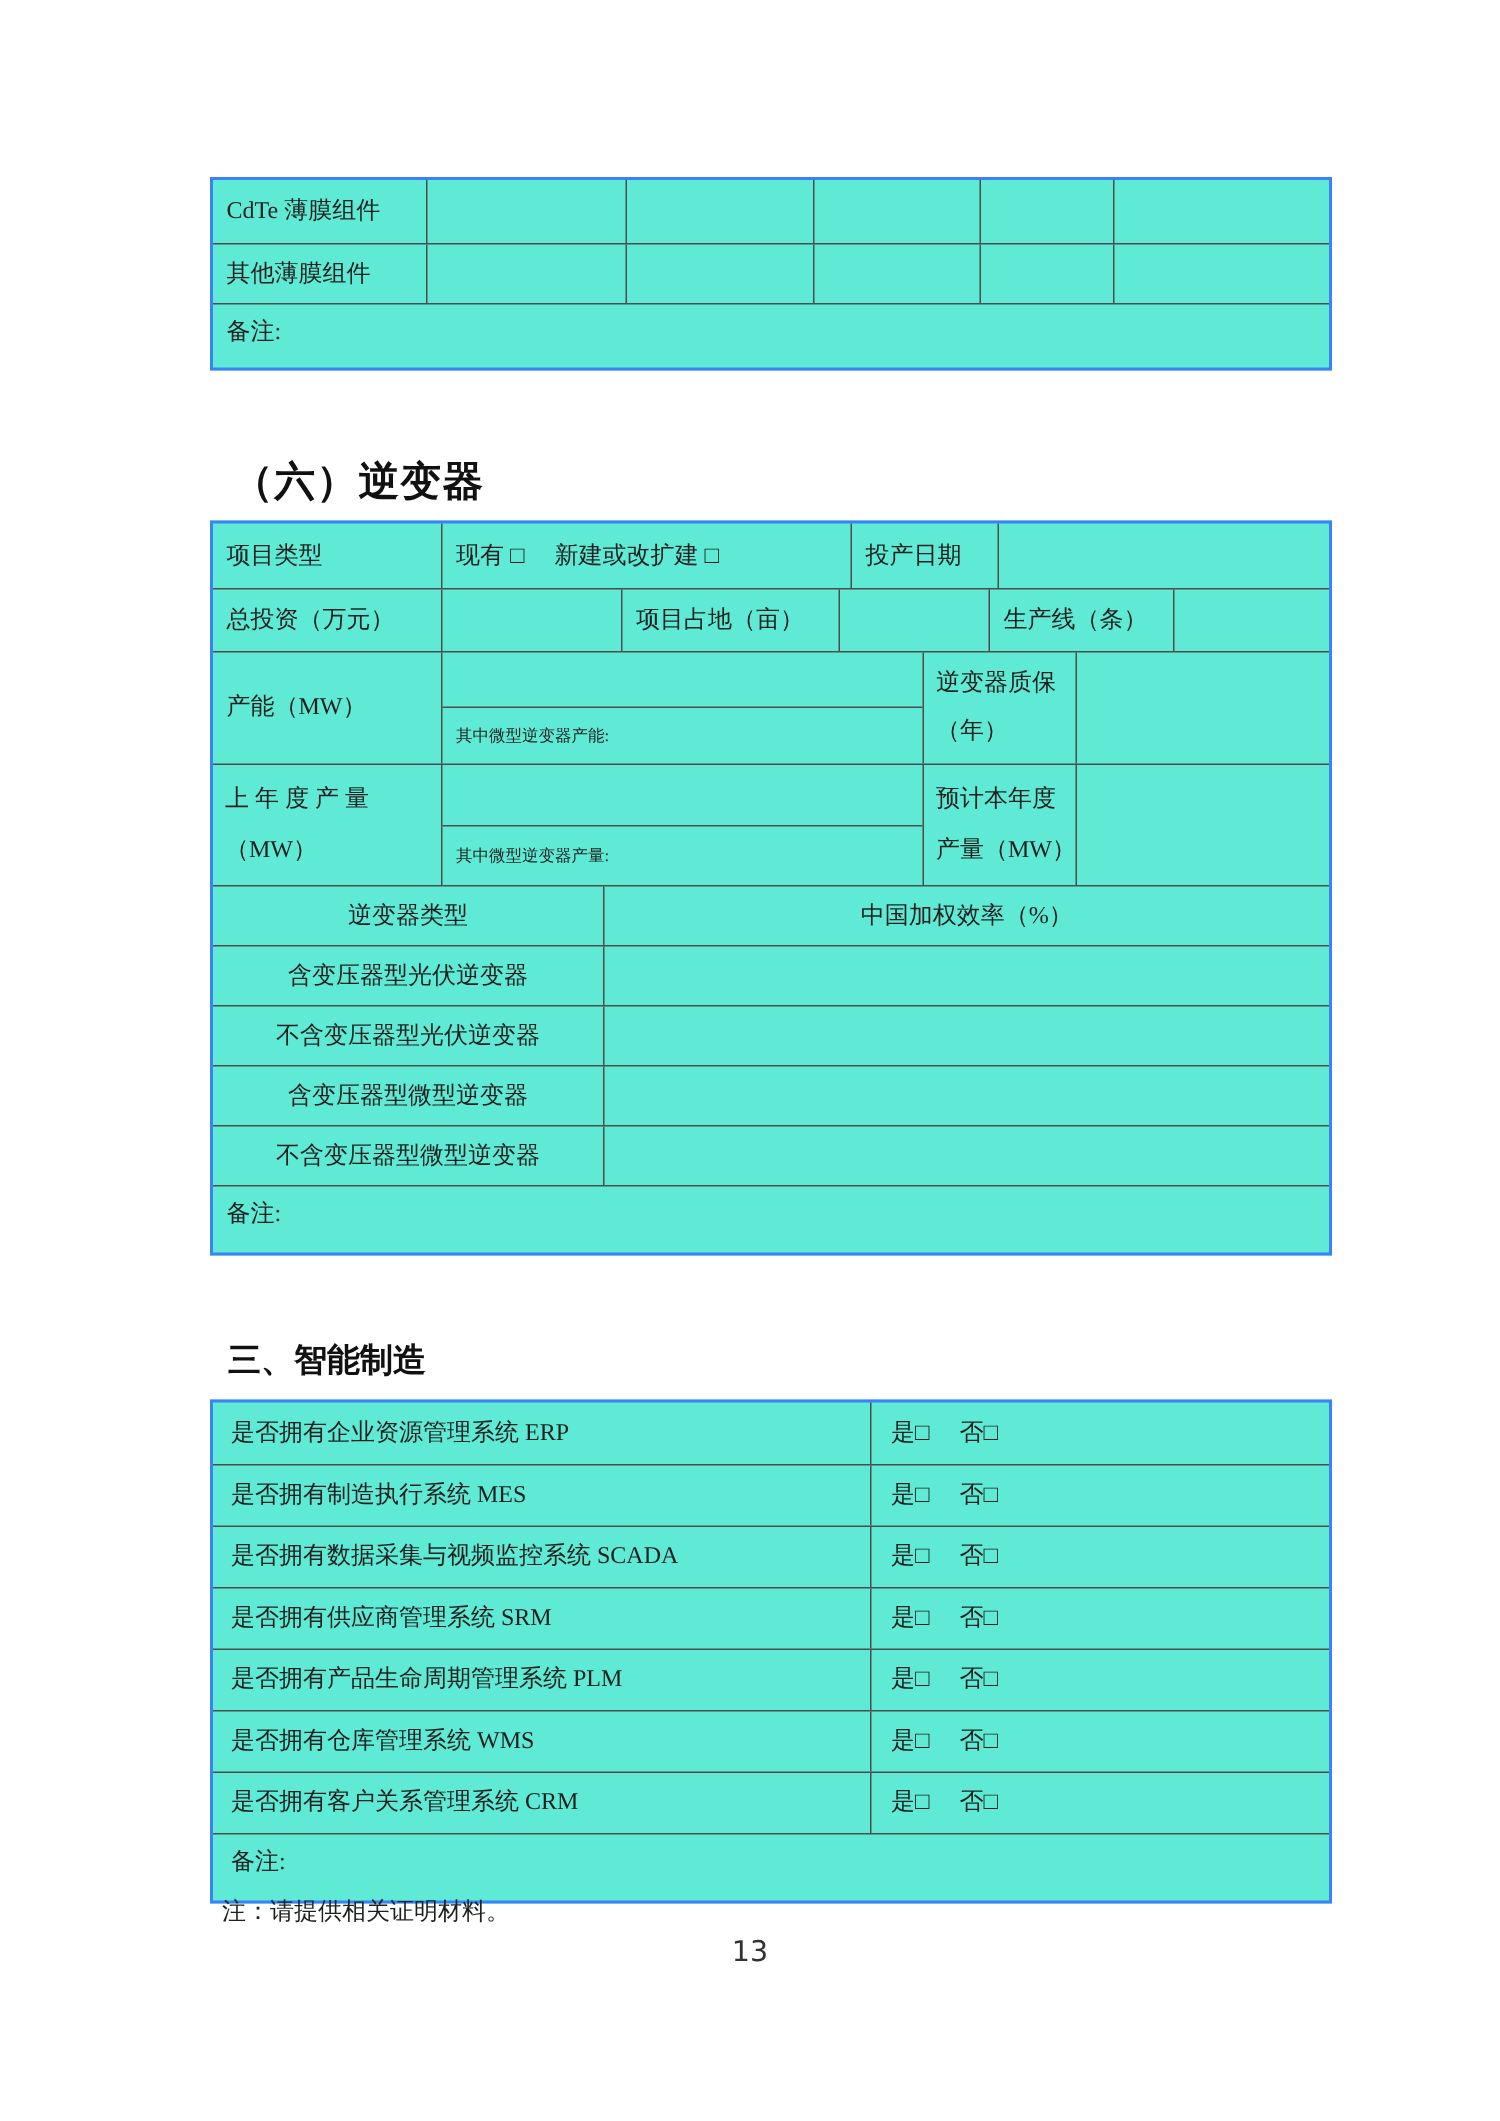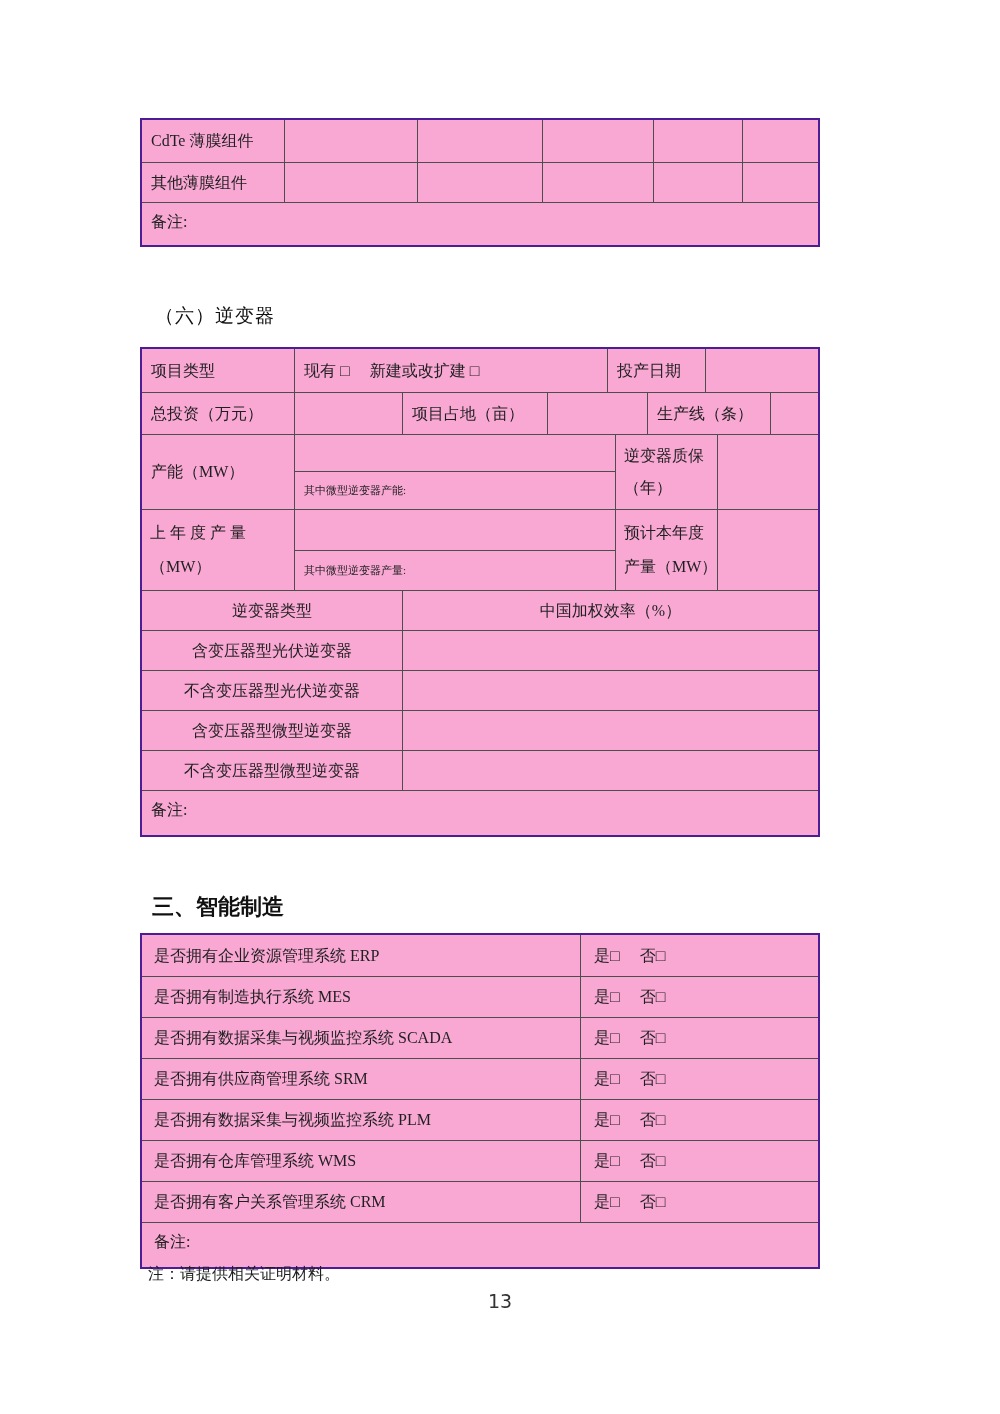--- a/index.html
+++ b/index.html
@@ -6,21 +6,21 @@
   html,body { width:1000px; height:1414px; }
   body {
     background:#ffffff;
     font-family:"Liberation Serif","DejaVu Serif",serif;
     color:#1f1f1f;
     position:relative;
   }
   .page { position:absolute; left:0; top:0; width:1000px; height:1414px; background:#fff; }
 
   
-  .tbl { position:absolute; left:140px; width:680px; border:2px solid #4c1d95; background:#f9a8d4; }
+  .tbl { position:absolute; left:140px; width:748px; border:2px solid #3b82f6; background:#5eead4; }
   .trow { display:flex; border-top:1px solid #4d4d4d; }
   .trow.first { border-top:none; }
   .cell {
     border-left:1px solid #4d4d4d;
     display:flex; align-items:center;
     padding-left:9px;
     font-size:16px;
     line-height:1.25;
     overflow:hidden;
     white-space:nowrap;
@@ -35,21 +35,21 @@
   .twolines span { display:block; }
 
   
   .subcol { display:flex; flex-direction:column; border-left:1px solid #4d4d4d; }
   .subcell { display:flex; align-items:center; padding-left:9px; font-size:11px; white-space:nowrap; }
   .subcell.divider { border-top:1px solid #4d4d4d; }
 
   .h-serif {
     position:absolute; left:155px;
     font-family:"Liberation Serif","DejaVu Serif",serif;
-    font-weight:normal; font-size:19px; color:#111;
+    font-weight:bold; font-size:27px; color:#111;
     letter-spacing:1px;
   }
   .h-sans {
     position:absolute; left:152px;
     font-family:"Liberation Sans","DejaVu Sans",sans-serif;
     font-weight:bold; font-size:22px; color:#111;
   }
   .footnote {
     position:absolute; left:148px; top:1264px;
     font-size:16px; color:#1f1f1f;
@@ -88,28 +88,28 @@
     </div>
   </div>
 
   <div class="h-serif" style="top:303px;">（六）逆变器</div>
 
   <div class="tbl" style="top:347px;text-align:center;">
 
     <div class="trow first" style="height:43px;">
       <div class="cell nofirst" style="width:152px;">项目类型</div>
       <div class="cell" style="width:273px;">现有 □　 新建或改扩建 □</div>
-      <div class="cell" style="width:98px;margin-left:40px;">投产日期</div>
+      <div class="cell" style="width:98px;">投产日期</div>
       <div class="cell grow"></div>
     </div>
 
     <div class="trow" style="height:42px;">
       <div class="cell nofirst" style="width:152px;">总投资（万元）</div>
       <div class="cell" style="width:108px;"></div>
-      <div class="cell" style="width:145px;">项目占地（亩）</div>
+      <div class="cell" style="width:145px;margin-left:12px;">项目占地（亩）</div>
       <div class="cell" style="width:100px;"></div>
       <div class="cell" style="width:123px;">生产线（条）</div>
       <div class="cell grow"></div>
     </div>
 
     <div class="trow" style="height:75px;">
       <div class="cell nofirst" style="width:152px;">产能（MW）</div>
       <div class="subcol" style="width:321px;">
         <div class="subcell" style="height:36px;"></div>
         <div class="subcell divider" style="flex:1;">其中微型逆变器产能:</div>
@@ -177,21 +177,21 @@
     </div>
     <div class="trow" style="height:41px;">
       <div class="cell nofirst" style="width:438px; padding-left:12px;">是否拥有数据采集与视频监控系统 SCADA</div>
       <div class="cell grow" style="padding-left:13px;">是□　 否□</div>
     </div>
     <div class="trow" style="height:41px;">
       <div class="cell nofirst" style="width:438px; padding-left:12px;">是否拥有供应商管理系统 SRM</div>
       <div class="cell grow" style="padding-left:13px;">是□　 否□</div>
     </div>
     <div class="trow" style="height:41px;">
-      <div class="cell nofirst" style="width:438px; padding-left:12px;">是否拥有数据采集与视频监控系统 PLM</div>
+      <div class="cell nofirst" style="width:438px; padding-left:12px;">是否拥有产品生命周期管理系统 PLM</div>
       <div class="cell grow" style="padding-left:13px;">是□　 否□</div>
     </div>
     <div class="trow" style="height:41px;">
       <div class="cell nofirst" style="width:438px; padding-left:12px;">是否拥有仓库管理系统 WMS</div>
       <div class="cell grow" style="padding-left:13px;">是□　 否□</div>
     </div>
     <div class="trow" style="height:41px;">
       <div class="cell nofirst" style="width:438px; padding-left:12px;">是否拥有客户关系管理系统 CRM</div>
       <div class="cell grow" style="padding-left:13px;">是□　 否□</div>
     </div>

